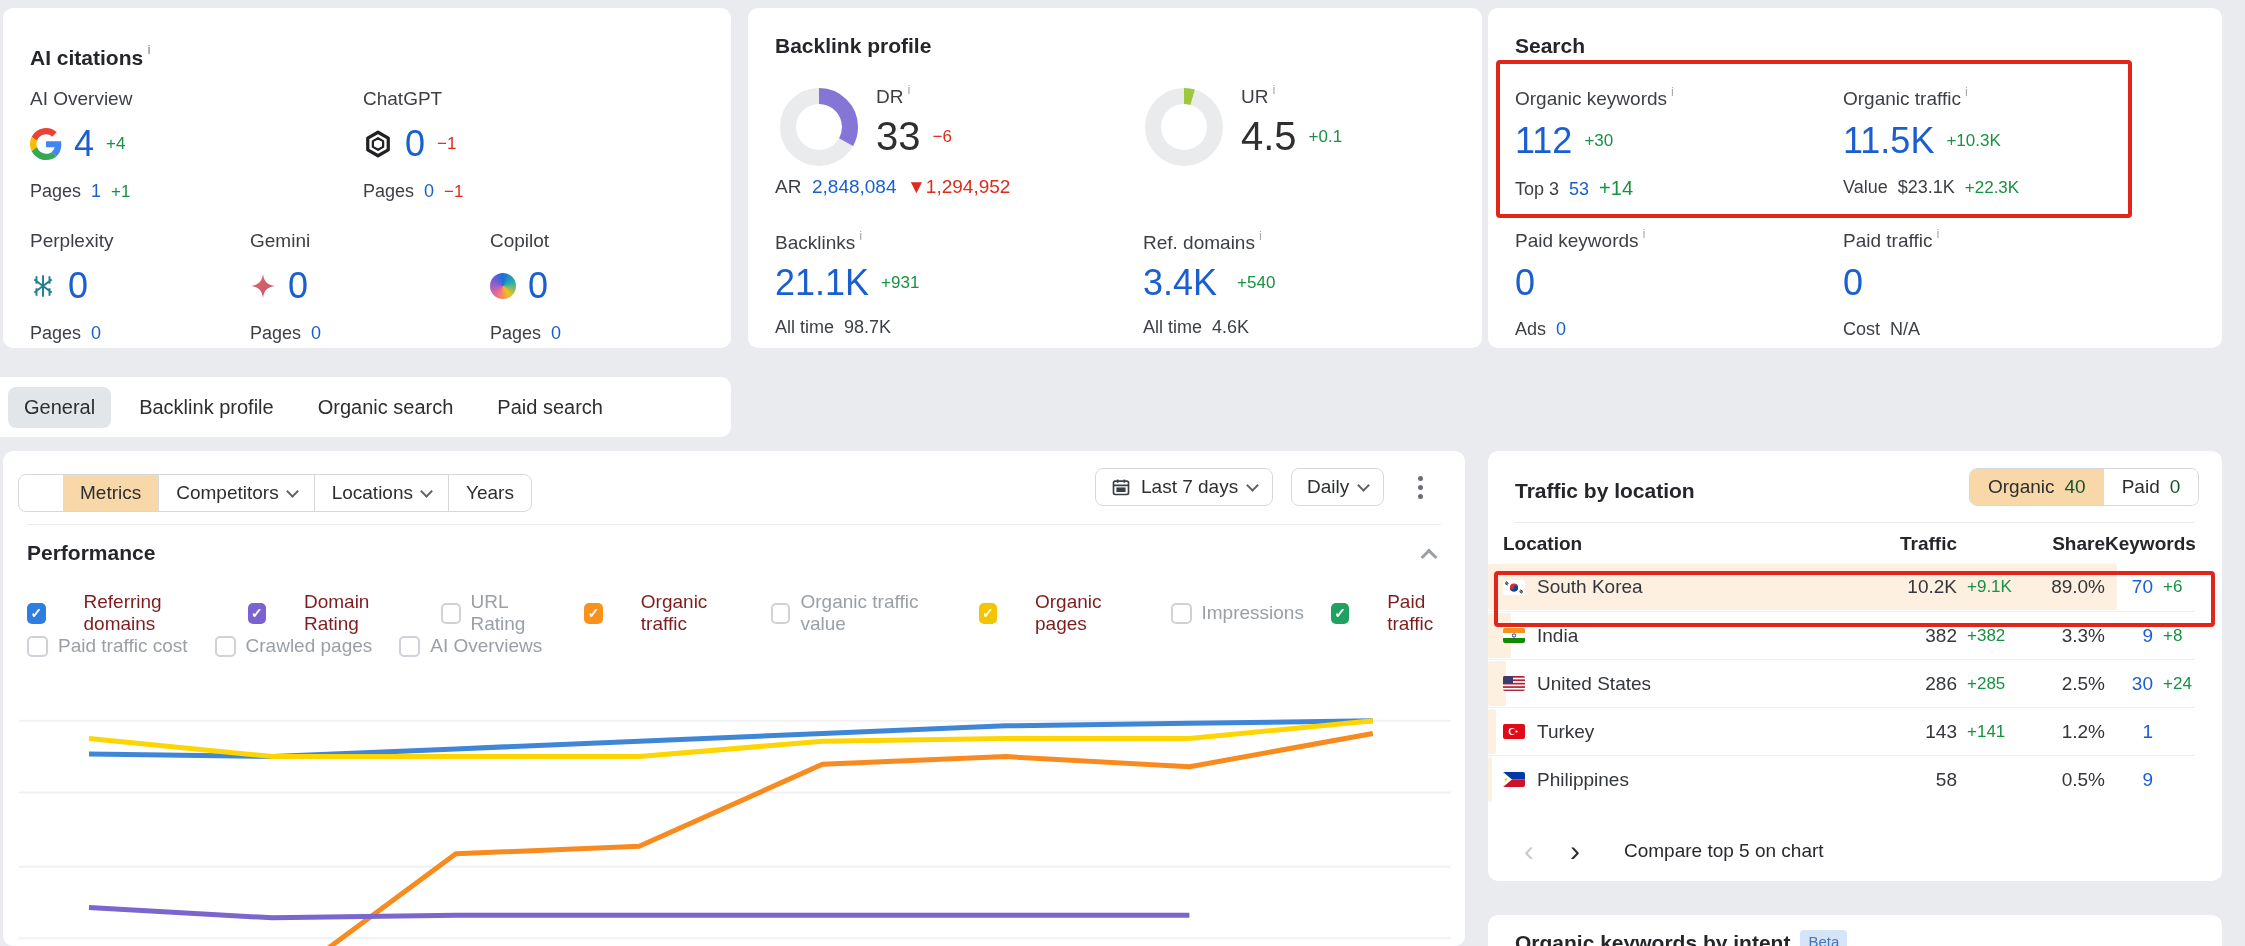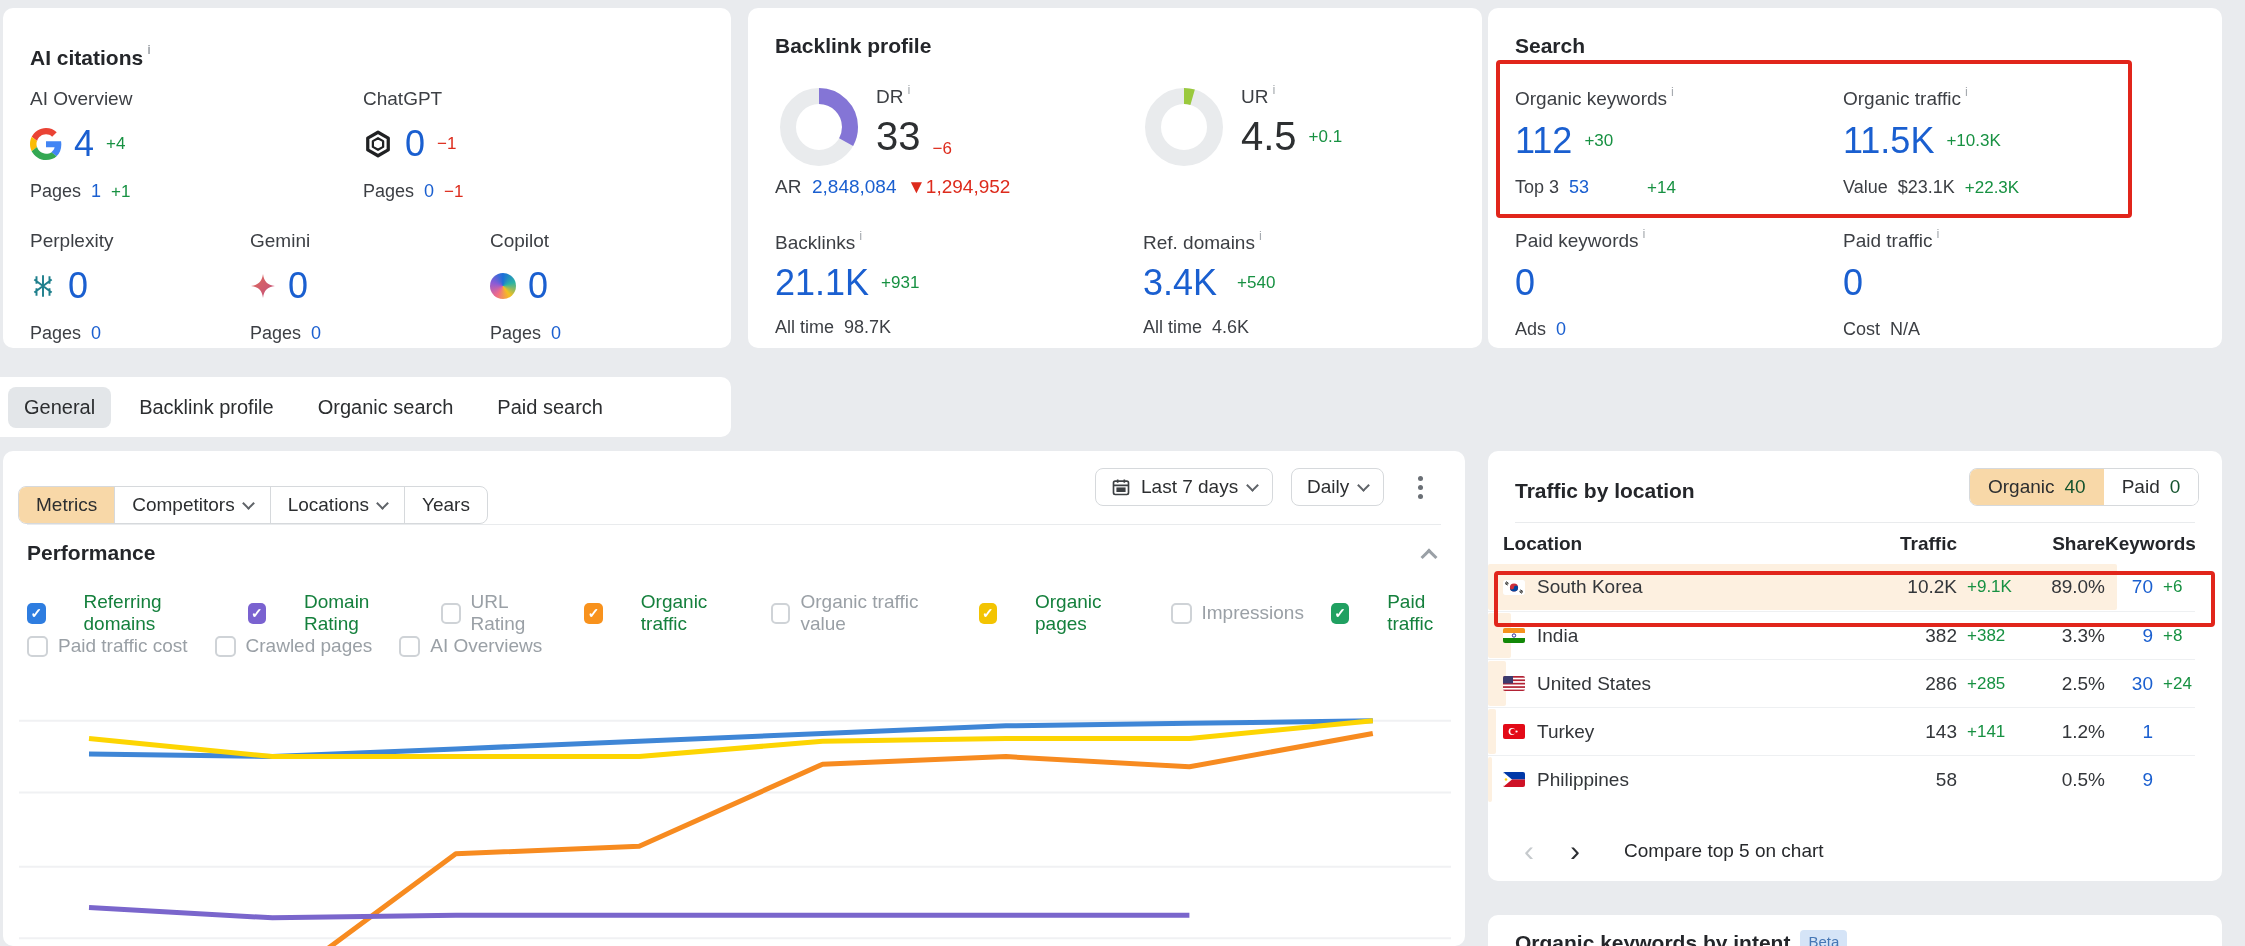--- a/index.html
+++ b/index.html
@@ -34,21 +34,21 @@
   .chev { width:9px; height:9px; border-right:2px solid #5f6368; border-bottom:2px solid #5f6368; transform:rotate(45deg); margin-top:-4px; }
   .chev-up { width:12px; height:12px; border-right:3px solid #9aa0a6; border-bottom:3px solid #9aa0a6; transform:rotate(-135deg); margin-top:6px; }
   .kebab { display:flex; flex-direction:column; gap:4px; align-items:center; justify-content:center; width:26px; height:38px; cursor:pointer; }
   .kebab i { width:5px; height:5px; border-radius:50%; background:#6a6f75; }
   
   .ckrow { position:absolute; display:flex; gap:27px; align-items:center; }
   .ck { display:flex; align-items:center; gap:10px; cursor:pointer; }
   .ckbox { width:21px; height:21px; border-radius:5px; border:2px solid #cfd3d7; background:#fff; display:flex; align-items:center; justify-content:center; font-size:14px; color:#fff; font-weight:bold; }
   .ck.checked .ckbox { border:none; }
   .ck .cklbl { font-size:19px; color:#9aa0a6; }
-  .ck.checked .cklbl { color:#15803d;margin-left:28px; }
+  .ck.checked .cklbl { color:#7f1d1d;margin-left:28px; }
   
   .t-head { position:absolute; display:grid; grid-template-columns:1fr 100px 58px 90px 48px 42px; align-items:center; font-weight:bold; font-size:19px; color:#24262a; }
   .t-row { position:relative; height:48px; border-top:1px solid #eef0f2; display:grid; grid-template-columns:1fr 100px 58px 90px 48px 42px; align-items:center; font-size:19px; }
   .t-row:first-child { border-top:none; }
   .t-bar { position:absolute; left:0; top:1px; bottom:1px; background:#fdf0e0; border-radius:2px; }
   .cell { position:relative; z-index:1; }
   .r { text-align:right; }
   .flagname { display:flex; align-items:center; gap:12px; padding-left:15px; color:#33363a; }
   .flag { width:22px; height:15px; border-radius:2px; overflow:hidden; flex:none; box-shadow:0 0 0 1px rgba(0,0,0,.06) inset; }
   .toggle { position:absolute; display:flex; border:1px solid #d6d9dc; border-radius:8px; overflow:hidden; height:38px; }
@@ -144,21 +144,21 @@
 
 <div class="card" style="left:748px; top:8px; width:734px; height:340px;">
   <div class="title abs" style="left:27px; top:26px;">Backlink profile</div>
 
   <svg class="abs" style="left:30px; top:78px;" width="82" height="82">
     <circle cx="41" cy="41" r="31" fill="none" stroke="#e9ebed" stroke-width="16"></circle>
     <circle id="dr-arc" cx="41" cy="41" r="31" fill="none" stroke="#8475d6" stroke-width="16" transform="rotate(-90 41 41)" stroke-dasharray="64.27698569244717 194.77874452256717"></circle>
   </svg>
   <div class="abs" style="left:128px; top:78px;">
     <div class="lbl"><span>DR</span><span class="info">i</span></div>
-    <div style="display:flex; align-items:flex-end; gap:12px; margin-top:6px;">
+    <div style="display:flex; align-items:center; gap:12px; margin-top:6px;">
       <span class="bignum dark" style="font-size:40px;">33</span>
       <span class="delta red">−6</span>
     </div>
   </div>
 
   <svg class="abs" style="left:395px; top:78px;" width="82" height="82">
     <circle cx="41" cy="41" r="31" fill="none" stroke="#e9ebed" stroke-width="16"></circle>
     <circle id="ur-arc" cx="41" cy="41" r="31" fill="none" stroke="#9ac93d" stroke-width="16" transform="rotate(-90 41 41)" stroke-dasharray="8.765043503515523 194.77874452256717"></circle>
   </svg>
   <div class="abs" style="left:493px; top:78px;">
@@ -194,21 +194,21 @@
 
 <div class="card" style="left:1488px; top:8px; width:734px; height:340px;">
   <div class="title abs" style="left:27px; top:26px;">Search</div>
 
   <div class="abs" style="left:27px; top:80px;">
     <div class="lbl"><span>Organic keywords</span><span class="info">i</span></div>
     <div style="display:flex; align-items:center; gap:12px; margin-top:10px;">
       <span class="bignum">112</span>
       <span class="delta green">+30</span>
     </div>
-    <div class="sub" style="margin-top:15px;"><span>Top 3</span>&nbsp; <span class="blue">53</span>&nbsp; <span class="green" style="font-size:17px;margin-left:48px;">+14</span></div>
+    <div class="sub" style="margin-top:15px;"><span>Top 3</span>&nbsp; <span class="blue">53</span>&nbsp; <span class="green" style="font-size:20px;">+14</span></div>
   </div>
 
   <div class="abs" style="left:355px; top:80px;">
     <div class="lbl"><span>Organic traffic</span><span class="info">i</span></div>
     <div style="display:flex; align-items:center; gap:12px; margin-top:10px;">
       <span class="bignum">11.5K</span>
       <span class="delta green">+10.3K</span>
     </div>
     <div class="sub" style="margin-top:15px;"><span>Value</span>&nbsp; <span>$23.1K</span>&nbsp; <span class="green" style="font-size:17px;">+22.3K</span></div>
   </div>
@@ -230,21 +230,21 @@
 
 <div class="tabbar">
   <span class="tab active">General</span>
   <span class="tab">Backlink profile</span>
   <span class="tab">Organic search</span>
   <span class="tab">Paid search</span>
 </div>
 
 <div class="card" style="left:3px; top:451px; width:1462px; height:495px; overflow:hidden;">
 
-  <div class="seg-group abs" style="left:15px; top:35px;">
+  <div class="seg-group abs" style="left:15px; top:23px;padding-left:44px;">
     <div class="seg active">
         <span>Metrics</span>
       </div>
     <div class="seg">
         <span>Competitors</span>
         <span class="chev"></span>
       </div>
     <div class="seg">
         <span>Locations</span>
         <span class="chev"></span>

